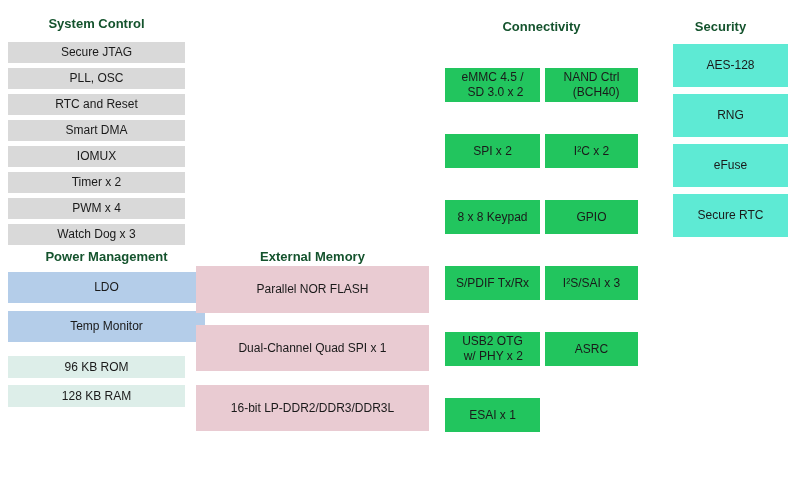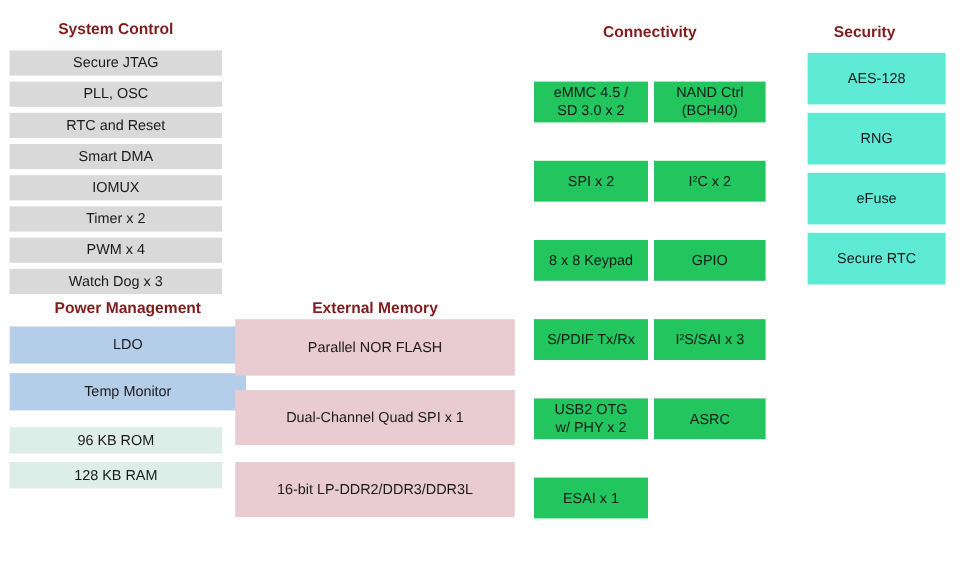--- a/index.html
+++ b/index.html
@@ -2,26 +2,26 @@
 <html><head>
 <meta charset="utf-8">
 <style>
   html,body { margin:0; padding:0; background:#ffffff; }
   .canvas {
     position:relative; width:800px; height:480px; background:#ffffff;
     font-family:"Liberation Sans", sans-serif; color:#1a1a1a; overflow:hidden;
   }
   .section { position:absolute; }
   .sec-title {
-    font-size:13px; font-weight:bold; color:#7f1d1d;
+    font-size:13px; font-weight:bold; color:#14532d;
     text-align:center; height:14px; line-height:14px;
   }
   .box {
     display:flex; align-items:center; justify-content:center;
-    text-align:center; font-size:12px; line-height:15px;
+    text-align:right; font-size:12px; line-height:15px;
     white-space:pre-line; box-sizing:border-box;
   }
   
   .gray  { background:#d9d9d9; }
   .lblue { background:#b4cde9; }
   .mint  { background:#ddeee9; }
   .pink  { background:#e9cbd2; }
   .yellow{ background:#22c55e;margin-top:24px; }
   .blue  { background:#5eead4;margin-left:20px; }
   .green-inner { background:#dde8b2; }

